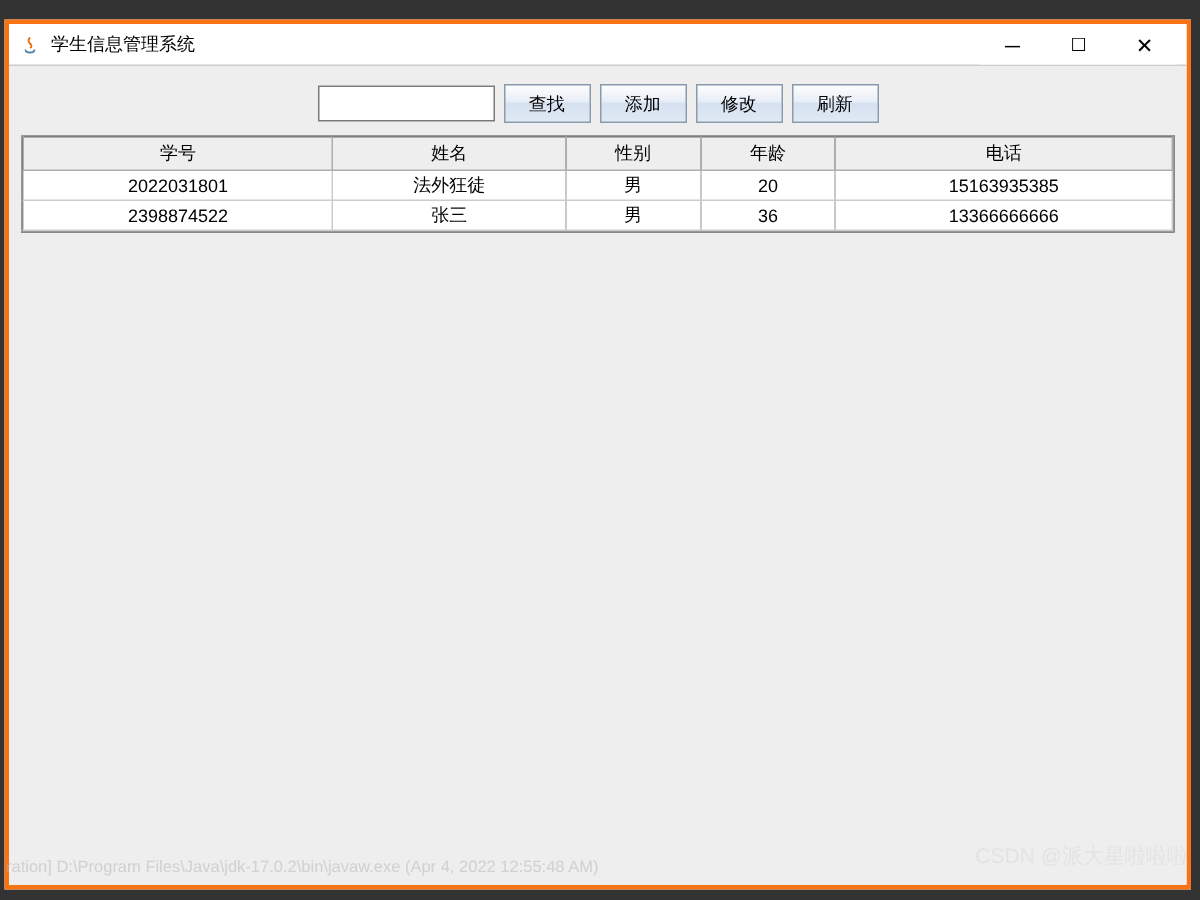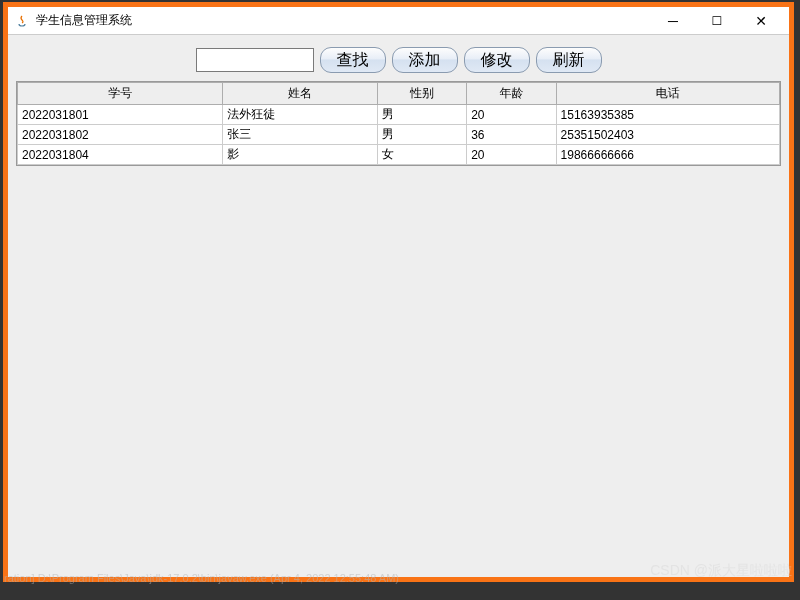--- a/index.html
+++ b/index.html
@@ -7,26 +7,26 @@
       font-family: "Microsoft YaHei", "SimSun", sans-serif;
       font-size: 12px;
       background: #333;
       width: 800px;
       height: 600px;
       overflow: hidden;
       position: relative;
     }
     .window {
       position: absolute;
-      top: 2px;
+      top: 13px;
       left: 3px;
       width: 791px;
       height: 580px;
       background: #fff;
-      border: 5px solid #f97316;
+      border: 3px solid #f97316;
       display: flex;
       flex-direction: column;
     }
     .titlebar {
       height: 28px;
       background: #fff;
       border-bottom: 1px solid #ccc;
       display: flex;
       align-items: center;
       padding: 0 6px;
@@ -79,22 +79,22 @@
       border: 1px solid #7a7a7a;
       background: #fff;
       padding: 0 4px;
       font-size: 12px;
     }
     .btn {
       height: 26px;
       padding: 0 16px;
       background: linear-gradient(to bottom, #fdfdfd 0%, #e8eef7 45%, #d5e1f0 50%, #e0e9f5 100%);
       border: 1px solid #8a9bb0;
-      border-radius: 11px;
-      font-size: 16px;
+      border-radius: 0;
+      font-size: 12px;
       color: #000;
       cursor: pointer;
       font-family: inherit;
     }
     .table-wrap {
       background: #000000;
       border: 1px solid #999;
     }
     table {
       width: 100%;
@@ -106,21 +106,21 @@
       border: 1px solid #adadad;
       padding: 2px 4px;
       font-weight: normal;
       text-align: center;
       height: 18px;
       color: #000;
     }
     td {
       border: 1px solid #cccccc;
       padding: 1px 4px;
-      text-align: left;
+      text-align: center;
       height: 16px;
       background: #fff;
       color: #000;
     }
     .watermark {
       position: absolute;
       bottom: 20px;
       right: 8px;
       color: rgba(220,220,220,0.6);
       font-size: 14px;
@@ -179,32 +179,25 @@
         </thead>
         <tbody id="tbody">
             <tr>
               <td>2022031801</td>
               <td>法外狂徒</td>
               <td>男</td>
               <td>20</td>
               <td>15163935385</td>
             </tr>
             <tr>
-              <td>2022031802</td>
+              <td>2398874522</td>
               <td>张三</td>
               <td>男</td>
               <td>36</td>
-              <td>25351502403</td>
-            </tr>
-            <tr>
-              <td>2022031804</td>
-              <td>影</td>
-              <td>女</td>
-              <td>20</td>
-              <td>19866666666</td>
+              <td>13366666666</td>
             </tr>
           </tbody>
       </table>
     </div>
   </div>
 </div>
 
 <div class="watermark">CSDN @派大星啦啦啦</div>
 <div class="footer-text">ration] D:\Program Files\Java\jdk-17.0.2\bin\javaw.exe  (Apr 4, 2022  12:55:48 AM)</div>
 

